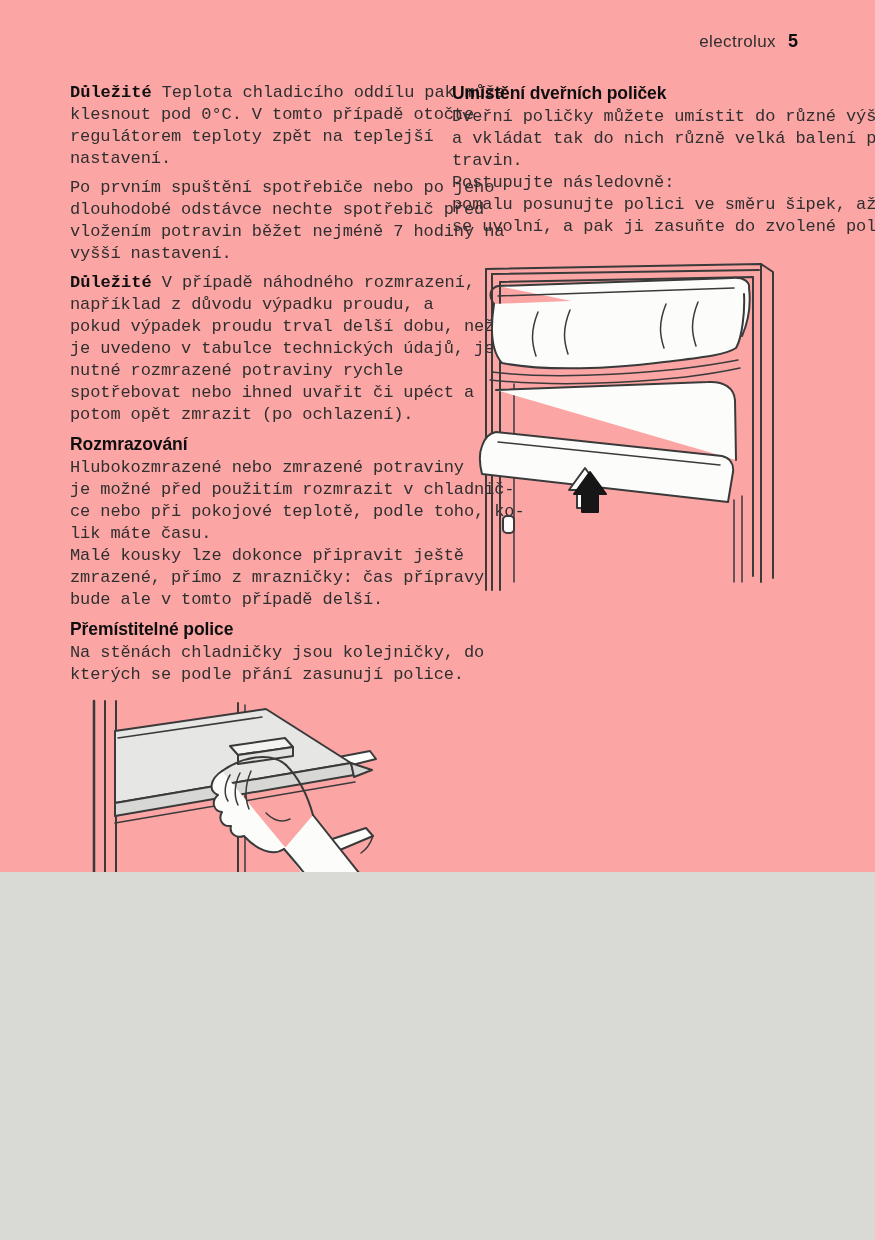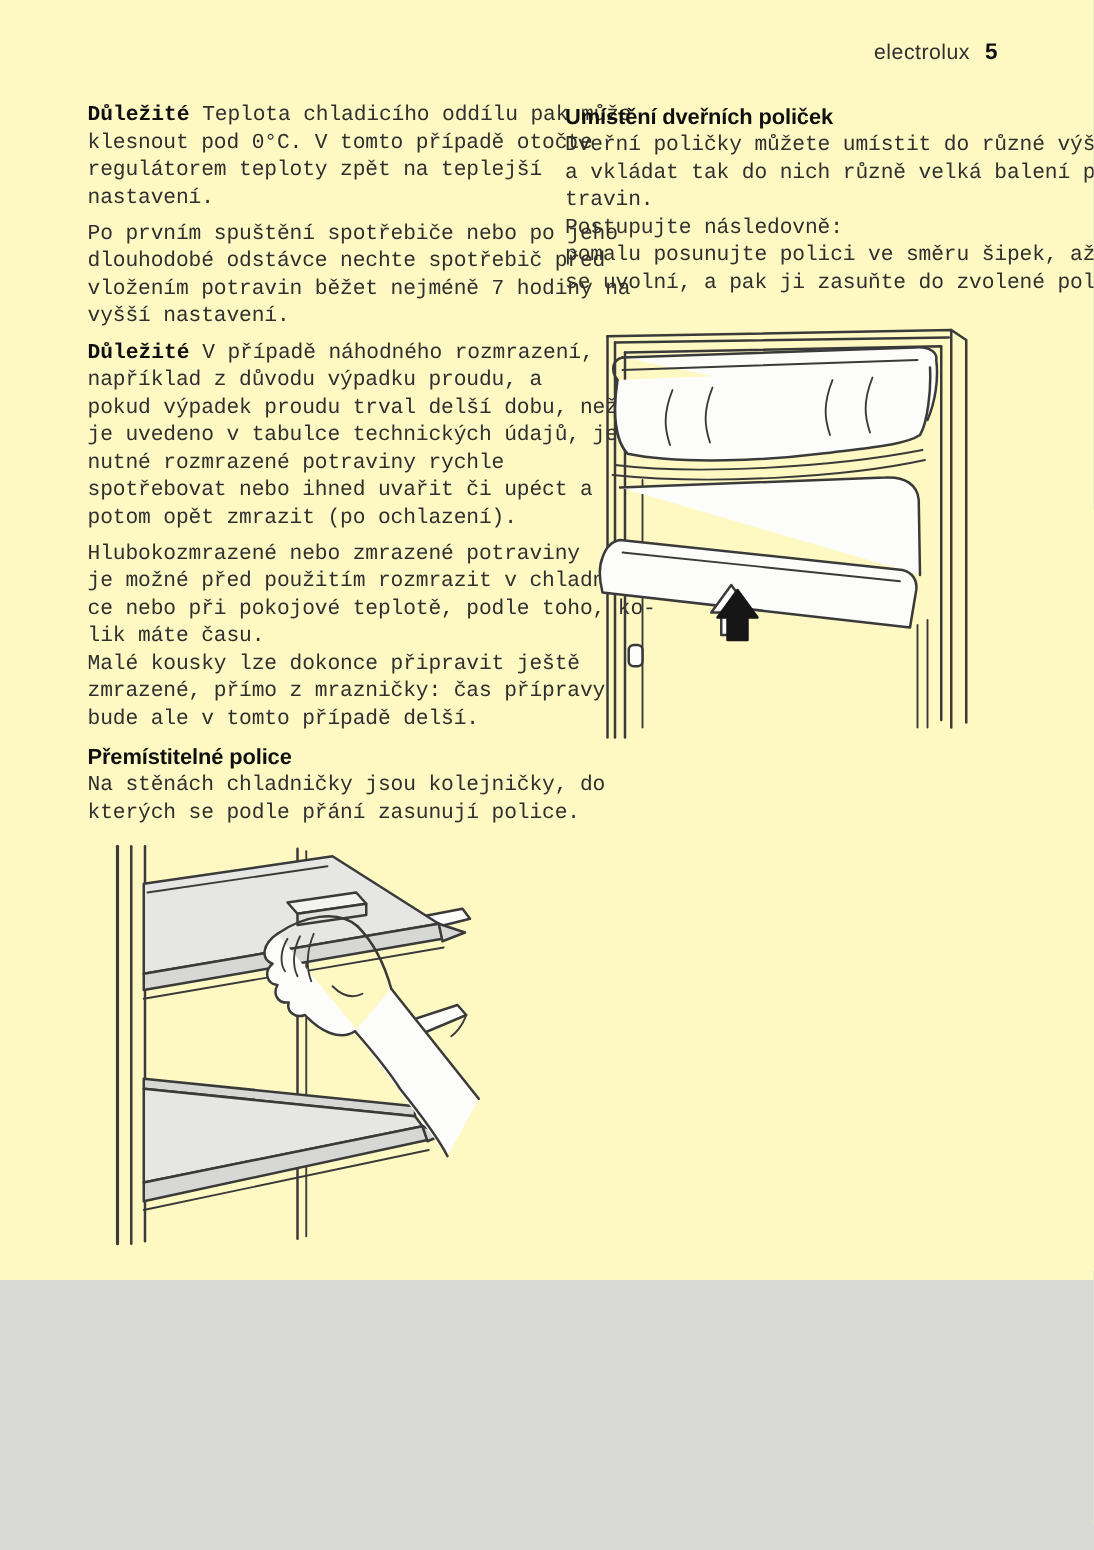--- a/index.html
+++ b/index.html
@@ -1,18 +1,18 @@
 <!DOCTYPE html>
 <html><head>
 <meta charset="utf-8">
 <style>
   html,body{margin:0;padding:0;background:#d9d9d6;}
   .page{
-    position:relative;width:875px;height:1024px;margin:0 auto;
-    background:#fef9c3;overflow:hidden;
+    position:relative;width:875px;height:872px;margin:0 auto;
+    background:#fca5a5;overflow:hidden;
     font-family:"Liberation Sans", sans-serif;color:#2f2f2f;
   }
   .pagehead{position:absolute;top:30px;right:77px;font-size:17px;line-height:22px;color:#2f2f2f;}
   .pagehead .brand{letter-spacing:.4px;}
   .pagehead .pagenum{font-weight:bold;font-size:18px;margin-left:12px;color:#0f0f0f;}
 
   .col{position:absolute;top:82px;}
   .col-left{left:70px;width:372px;}
   .col-right{left:452px;width:372px;}
 
@@ -54,20 +54,21 @@
 vyšší nastavení.</p>
 
     <p class="body"><span class="lead">Důležité</span><span> V případě náhodného rozmrazení,
 například z důvodu výpadku proudu, a
 pokud výpadek proudu trval delší dobu, než
 je uvedeno v tabulce technických údajů, je
 nutné rozmrazené potraviny rychle
 spotřebovat nebo ihned uvařit či upéct a
 potom opět zmrazit (po ochlazení).</span></p>
 
+    <h3 class="sect">Rozmrazování</h3>
     <p class="body">Hlubokozmrazené nebo zmrazené potraviny
 je možné před použitím rozmrazit v chladnič-
 ce nebo při pokojové teplotě, podle toho, ko-
 lik máte času.
 Malé kousky lze dokonce připravit ještě
 zmrazené, přímo z mrazničky: čas přípravy
 bude ale v tomto případě delší.</p>
 
     <h3 class="sect">Přemístitelné police</h3>
     <p class="body">Na stěnách chladničky jsou kolejničky, do

